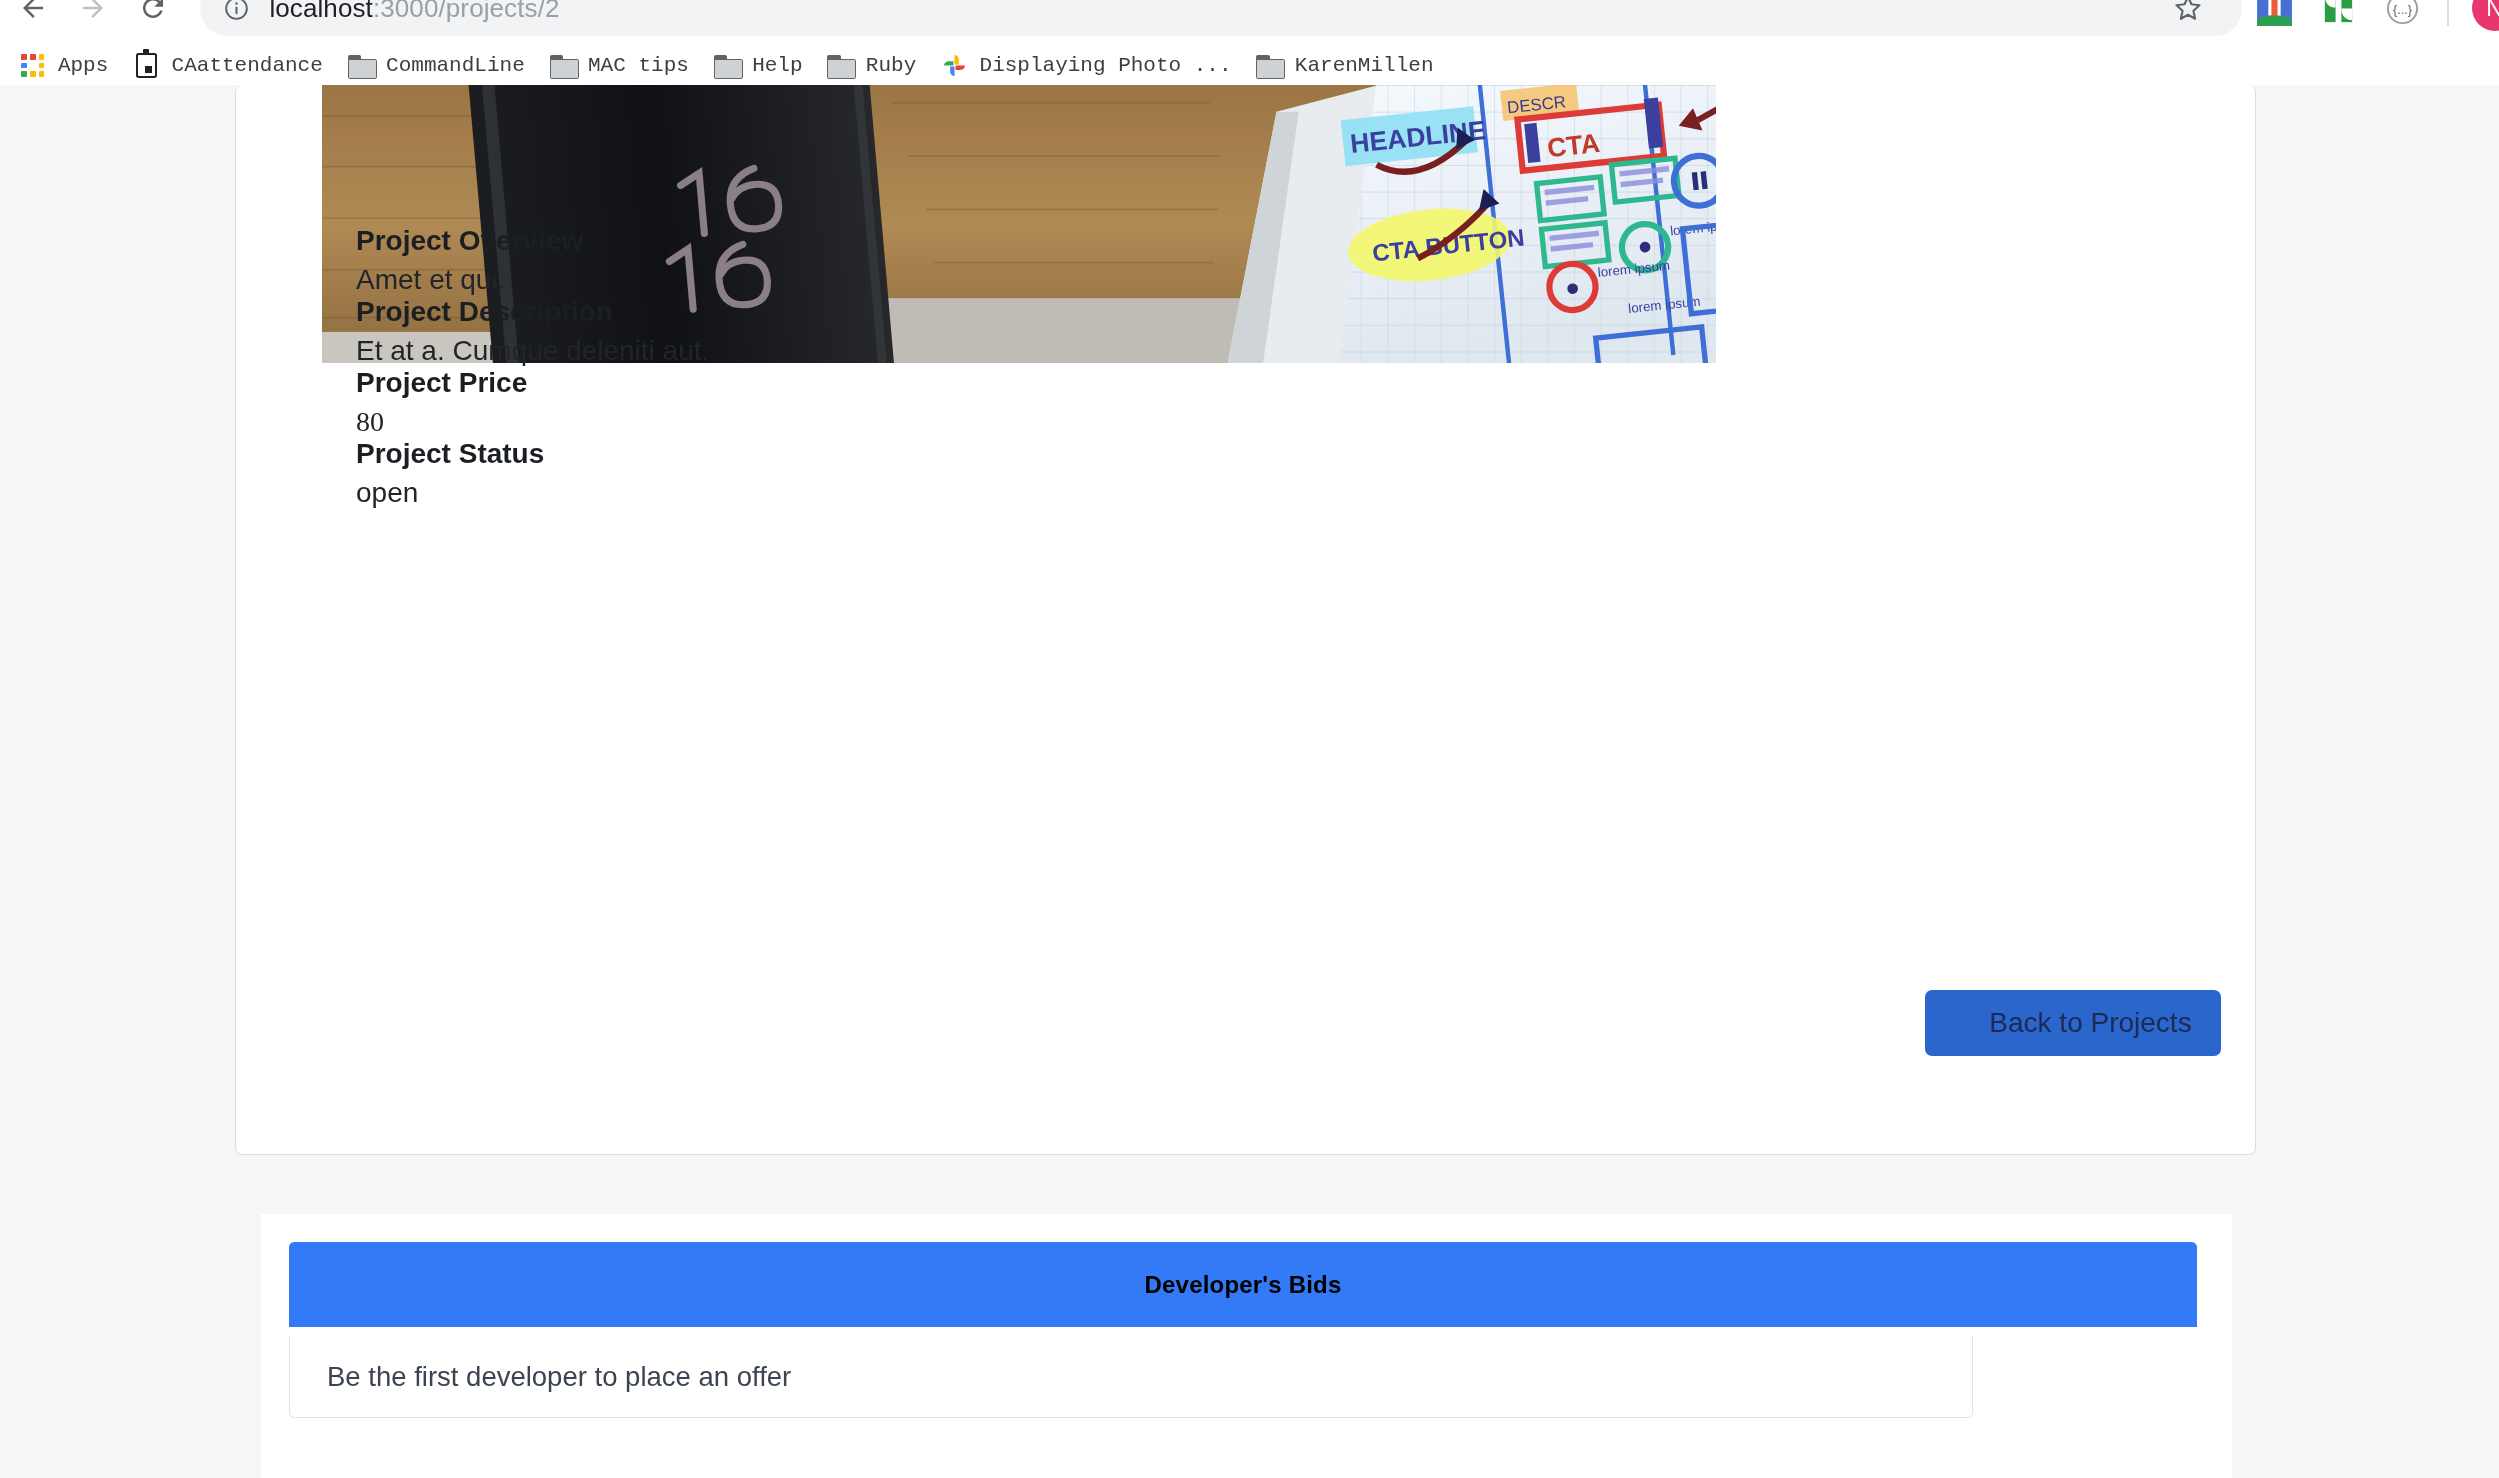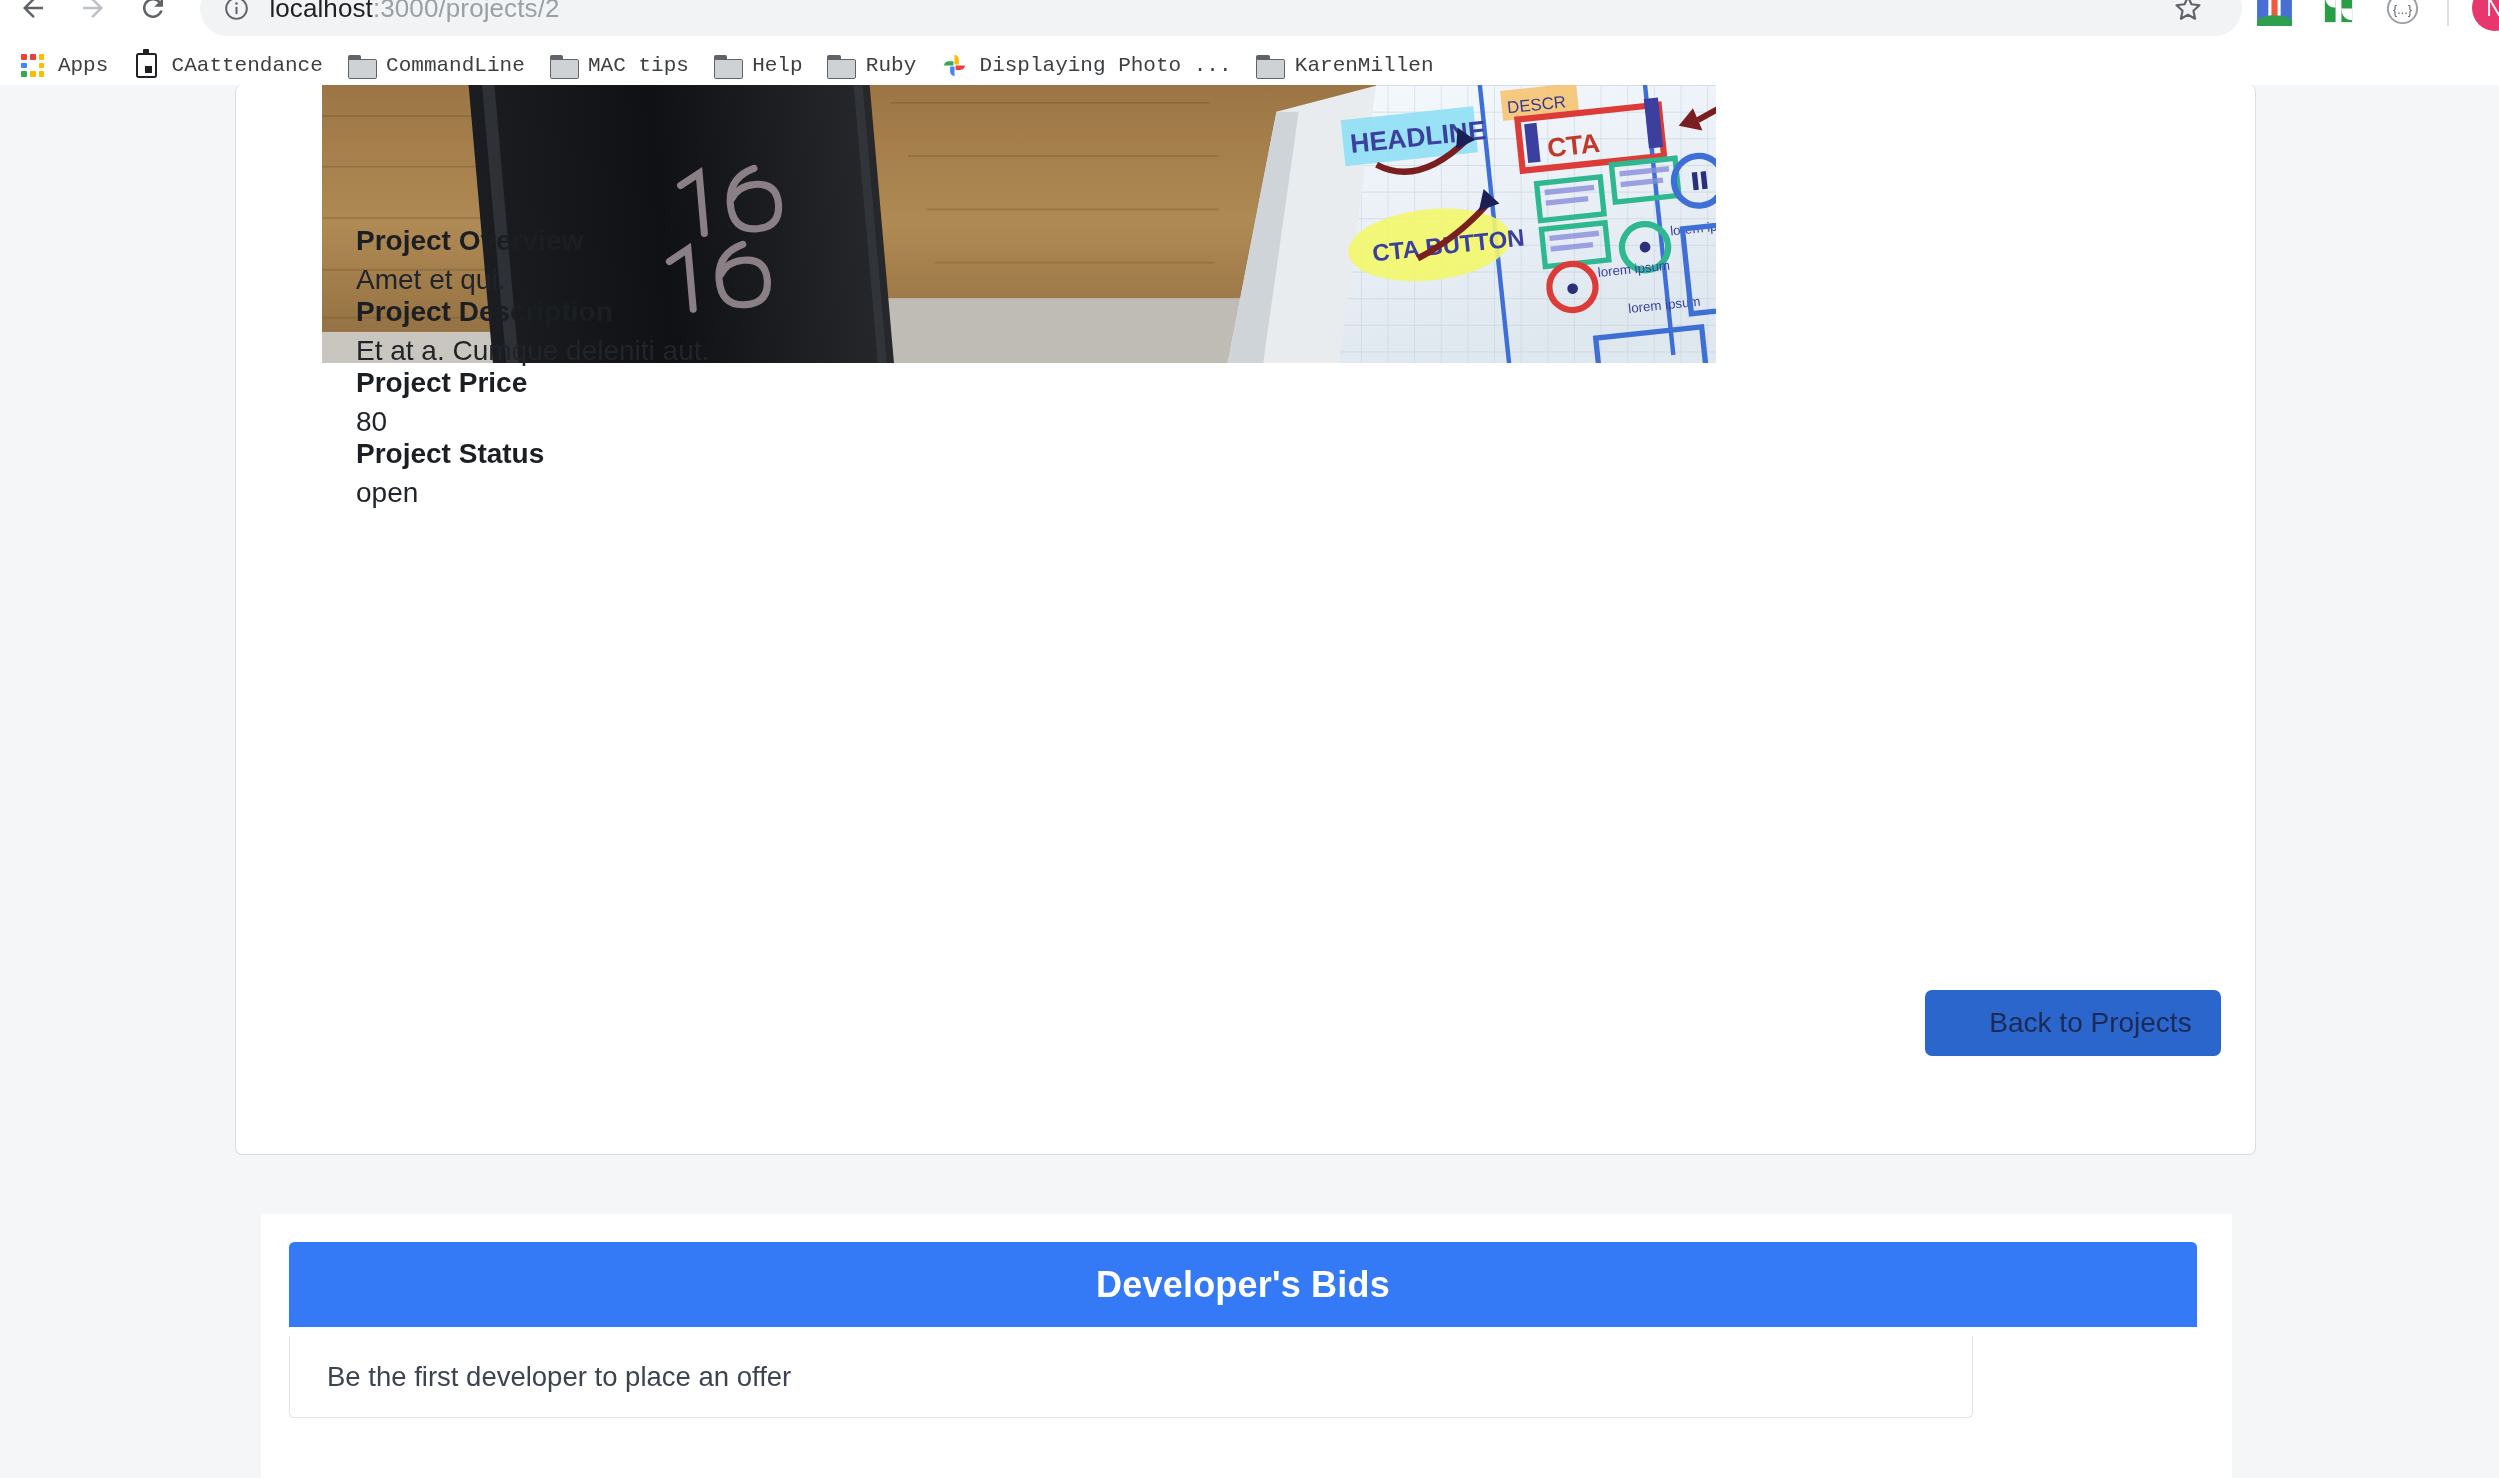--- a/index.html
+++ b/index.html
@@ -275,22 +275,22 @@
     top: 28px;
     width: 1908px;
     height: 85px;
     background: #3479f6;
     border-radius: 5.3px 5.3px 0 0;
     display: flex;
     align-items: center;
     justify-content: center;
   }
   .bids-title {
-    color: #ffffff;
-    font-size: 36px;
+    color: #000000;
+    font-size: 24px;
     font-weight: bold;
     letter-spacing: 0.2px;
   }
   .bids-list-item {
     position: absolute;
     left: 28px;
     top: 114px;
     width: 1684px;
     height: 82px;
     background: #ffffff;
@@ -598,21 +598,21 @@
     <div class="detail-block" style="top:213px;">
       <div class="detail-label">Project Description</div>
     </div>
     <div class="detail-block" style="top:252px;">
       <div class="detail-value">Et at a. Cumque deleniti aut.</div>
     </div>
 
     <div class="detail-block" style="top:284px;">
       <div class="detail-label">Project Price</div>
     </div>
-    <div class="detail-block" style="top:323px;">
+    <div class="detail-block" style="top:323px;font-family:Liberation Serif, serif;">
       <div class="detail-value">80</div>
     </div>
 
     <div class="detail-block" style="top:355px;">
       <div class="detail-label">Project Status</div>
     </div>
     <div class="detail-block" style="top:394px;">
       <div class="detail-value">open</div>
     </div>
 

